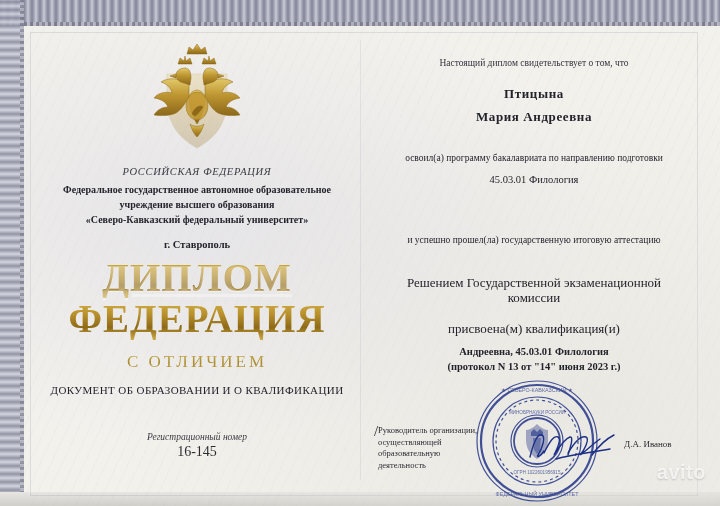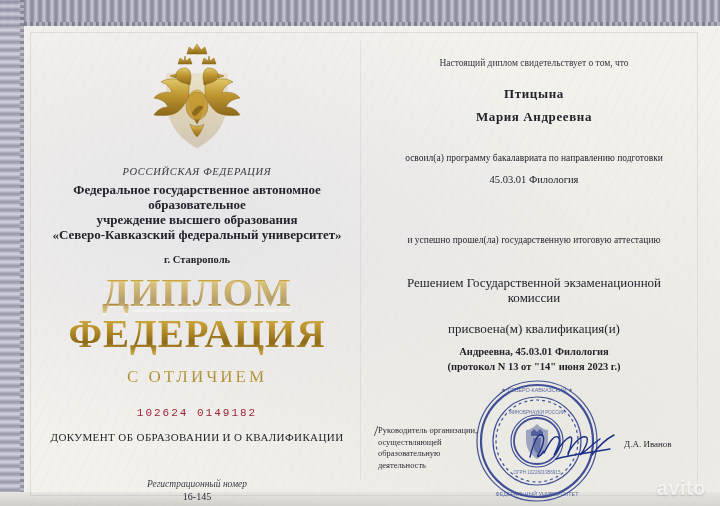--- a/index.html
+++ b/index.html
@@ -105,21 +105,21 @@
   .emblem svg { display: block; }
 
   .country {
     font-size: 10.5px;
     letter-spacing: .7px;
     color: #3a3a44;
     margin: 4px 0 5px;
     font-style: italic;
   }
   .org-line {
-    font-size: 13px;
+    font-size: 10px;
     font-weight: bold;
     line-height: 15px;
     color: #23232c;
   }
   .city {
     margin-top: 12px;
     font-size: 10.5px;
     font-weight: bold;
     color: #23232c;
   }
@@ -175,21 +175,21 @@
     font-size: 10px;
     color: #2b2b34;
   }
   .reg-label {
     font-style: italic;
     font-size: 9.5px;
     color: #3a3a44;
   }
   .reg-value {
     margin-top: 2px;
-    font-size: 10px;
+    font-size: 14px;
   }
 
   
   .right-col {
     position: absolute;
     left: 380px; top: 56px;
     width: 308px;
     color: #23232c;
     text-align: center;
   }
@@ -280,21 +280,21 @@
     position: absolute;
     left: 474px; top: 378px;
     width: 126px; height: 126px;
     opacity: .82;
     pointer-events: none;
   }
 
   
   .avito-wm {
     position: absolute;
-    right: 14px; bottom: 6px;
+    right: 14px; bottom: 22px;
     font-family: "Liberation Sans", sans-serif;
     font-size: 20px;
     font-weight: bold;
     color: rgba(255,255,255,.75);
     letter-spacing: .5px;
     text-shadow: 0 1px 2px rgba(0,0,0,.18);
   }
 </style>
 </head>
 <body>
@@ -351,21 +351,20 @@
     <div class="country">РОССИЙСКАЯ ФЕДЕРАЦИЯ</div>
     <div class="org-line">Федеральное государственное автономное образовательное</div>
     <div class="org-line">учреждение высшего образования</div>
     <div class="org-line">«Северо-Кавказский федеральный университет»</div>
     <div class="city">г. Ставрополь</div>
 
     <div class="title-main">ДИПЛОМ</div>
     <div class="title-sub">ФЕДЕРАЦИЯ</div>
     <div class="with-honors">С ОТЛИЧИЕМ</div>
 
-    <div class="serial">102624 0149182</div>
     <div class="doc-kind">ДОКУМЕНТ ОБ ОБРАЗОВАНИИ И О КВАЛИФИКАЦИИ</div>
 
     <div class="reg-block">
       <div class="reg-label">Регистрационный номер</div>
       <div class="reg-value">16-145</div>
 
     </div>
   </div>
 
   <div class="right-col">

